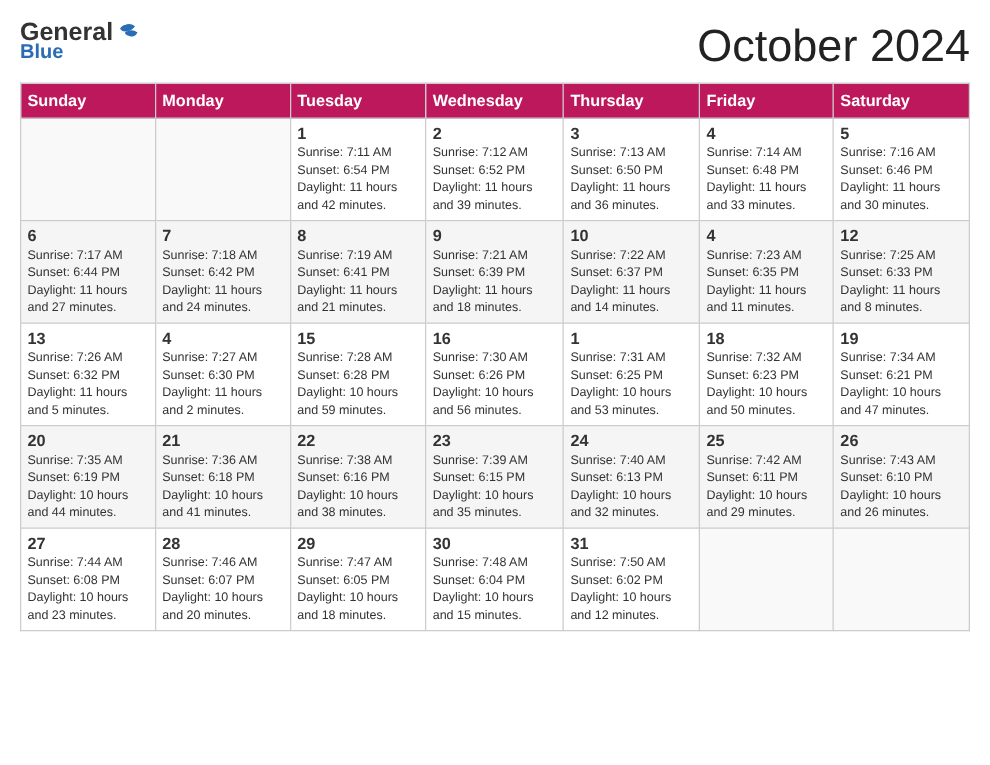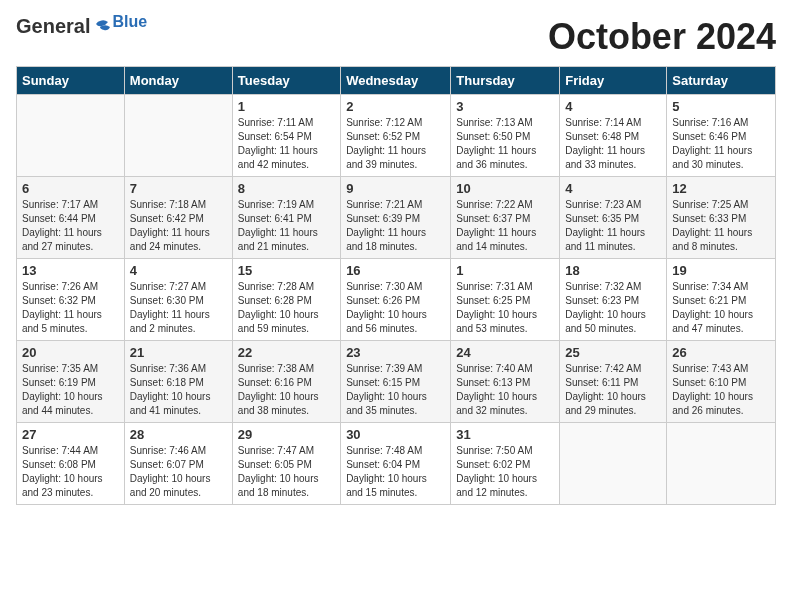--- a/index.html
+++ b/index.html
@@ -11,41 +11,41 @@
       padding: 16px;
     }
     .header {
       display: flex;
       justify-content: space-between;
       align-items: flex-start;
       margin-bottom: 8px;
     }
     .logo {
       display: flex;
-      flex-direction: row;
+      flex-direction: column;
       align-items: flex-start;
     }
     .title-block {
       text-align: right;
     }
     .month-title {
       font-size: 36px;
-      font-weight: bold;
+      font-weight: normal;
       color: #222;
     }
     .location-title {
       font-size: 16px;
       color: #444;
     }
     table {
       width: 100%;
       border-collapse: collapse;
     }
     thead tr th {
-      background-color: #0c4a6e;
+      background-color: #be185d;
       color: #fff;
       font-size: 13px;
       font-weight: bold;
       text-align: left;
       padding: 6px 5px;
       border: 1px solid #ccc;
     }
     tbody tr td {
       vertical-align: top;
       border: 1px solid #ccc;

